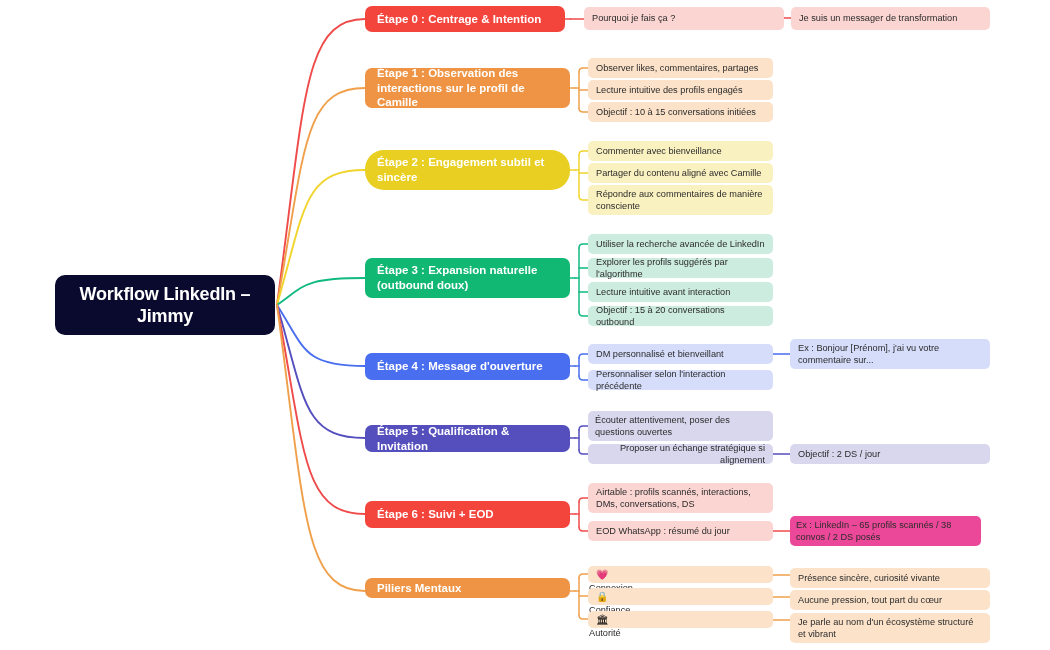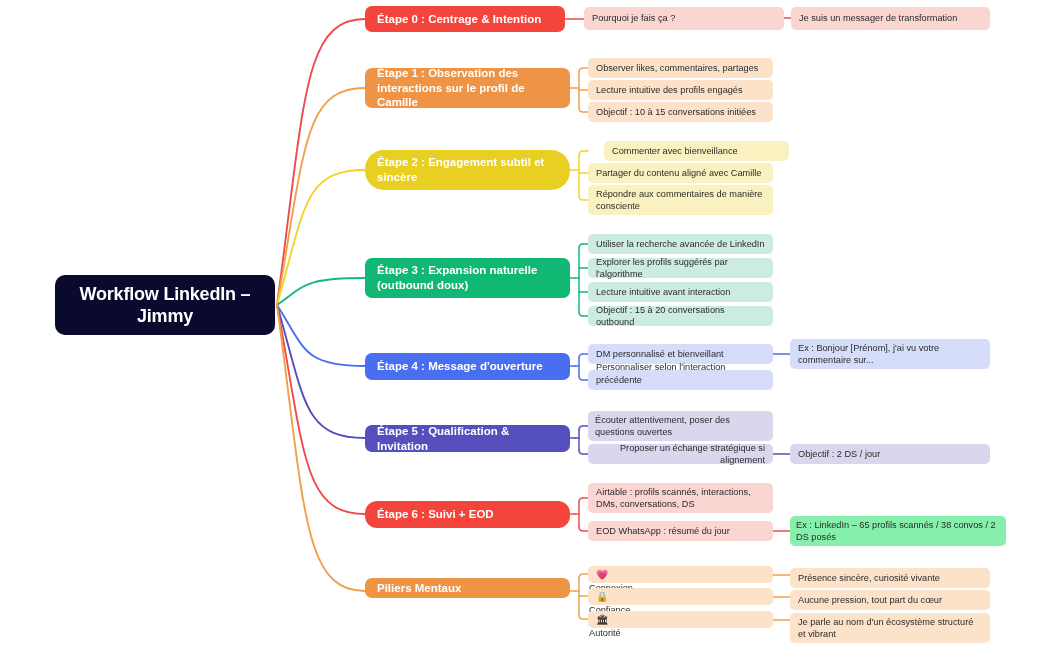--- a/index.html
+++ b/index.html
@@ -169,21 +169,21 @@
   <div class="leaf" style="left:588px; top:80px; width:185px; height:20px; background:#fbe2c9;">
     <span>Lecture intuitive des profils engagés</span>
   </div>
   <div class="leaf" style="left:588px; top:102px; width:185px; height:20px; background:#fbe2c9;">
     <span>Objectif : 10 à 15 conversations initiées</span>
   </div>
 
   <div class="branch" style="left:365px; top:150px; width:205px; height:40px; background:#e9cf22;border-radius:19px;">
     <span>Étape 2 : Engagement subtil et sincère</span>
   </div>
-  <div class="leaf" style="left:588px; top:141px; width:185px; height:20px; background:#faf1c0;margin-left:16px;">
+  <div class="leaf" style="left:588px; top:141px; width:185px; height:20px; background:#faf1c0;">
     <span>Commenter avec bienveillance</span>
   </div>
   <div class="leaf" style="left:588px; top:163px; width:185px; height:20px; background:#faf1c0;">
     <span>Partager du contenu aligné avec Camille</span>
   </div>
   <div class="leaf" style="left:588px; top:185px; width:185px; height:30px; background:#faf1c0;">
     <span>Répondre aux commentaires de manière consciente</span>
   </div>
 
   <div class="branch" style="left:365px; top:258px; width:205px; height:40px; background:#11b873;">
@@ -204,47 +204,47 @@
 
   <div class="branch" style="left:365px; top:353px; width:205px; height:27px; background:#4a6ef0;">
     <span>Étape 4 : Message d'ouverture</span>
   </div>
   <div class="leaf" style="left:588px; top:344px; width:185px; height:20px; background:#d5ddfa;">
     <span>DM personnalisé et bienveillant</span>
   </div>
   <div class="leaf" style="left:790px; top:339px; width:200px; height:30px; background:#d5ddfa;">
     <span>Ex : Bonjour [Prénom], j'ai vu votre commentaire sur...</span>
   </div>
-  <div class="leaf" style="left:588px; top:370px; width:185px; height:20px; background:#d5ddfa;align-items:flex-end;">
+  <div class="leaf" style="left:588px; top:370px; width:185px; height:20px; background:#d5ddfa;">
     <span>Personnaliser selon l'interaction précédente</span>
   </div>
 
   <div class="branch" style="left:365px; top:425px; width:205px; height:27px; background:#554fbe;">
     <span>Étape 5 : Qualification &amp; Invitation</span>
   </div>
   <div class="leaf" style="left:588px; top:411px; width:185px; height:30px; background:#d9d7ee;padding-left:7px;">
     <span>Écouter attentivement, poser des questions ouvertes</span>
   </div>
   <div class="leaf" style="left:588px; top:444px; width:185px; height:20px; background:#d9d7ee;text-align:right;">
     <span>Proposer un échange stratégique si alignement</span>
   </div>
   <div class="leaf" style="left:790px; top:444px; width:200px; height:20px; background:#d9d7ee;">
     <span>Objectif : 2 DS / jour</span>
   </div>
 
-  <div class="branch" style="left:365px; top:501px; width:205px; height:27px; background:#f4453c;border-radius:12px;">
+  <div class="branch" style="left:365px; top:501px; width:205px; height:27px; background:#f4453c;">
     <span>Étape 6 : Suivi + EOD</span>
   </div>
   <div class="leaf" style="left:588px; top:483px; width:185px; height:30px; background:#fad5d2;">
     <span>Airtable : profils scannés, interactions, DMs, conversations, DS</span>
   </div>
   <div class="leaf" style="left:588px; top:521px; width:185px; height:20px; background:#fad5d2;">
     <span>EOD WhatsApp : résumé du jour</span>
   </div>
-  <div class="leaf" style="left:790px; top:516px; width:216px; height:30px; background:#86efac;padding-left:6px;">
+  <div class="leaf" style="left:790px; top:516px; width:191px; height:30px; background:#ec4899;padding-left:6px;">
     <span>Ex : LinkedIn – 65 profils scannés / 38 convos / 2 DS posés</span>
   </div>
 
   <div class="branch" style="left:365px; top:578px; width:205px; height:20px; background:#ef9444;">
     <span>Piliers Mentaux</span>
   </div>
 
   <div class="pillar-wrap" style="left:588px; top:566px; width:185px;">
     <div class="pillar-box" style="background:#fbe2c9;">
       <span>💗</span>

